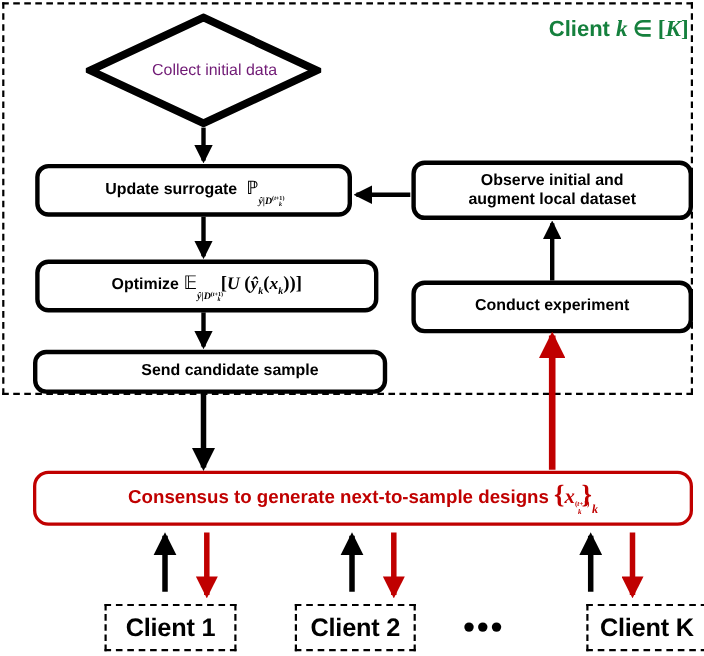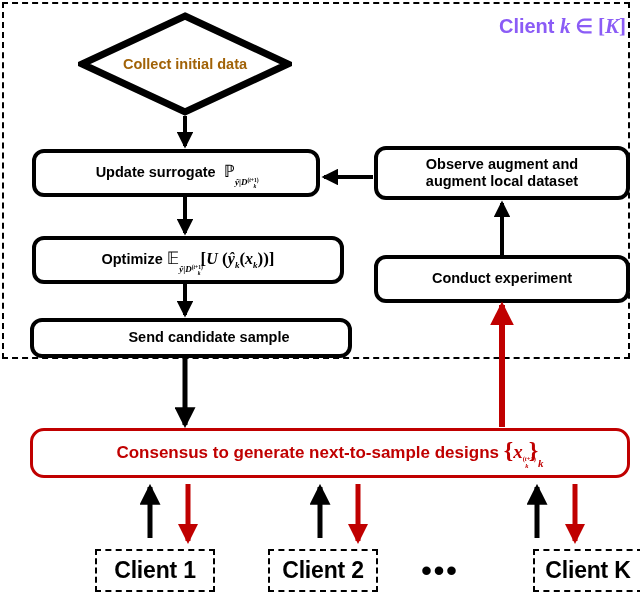--- a/index.html
+++ b/index.html
@@ -23,21 +23,21 @@
     width: 628px; height: 357px;
     border: 2.5px dashed #000;
     box-sizing: border-box;
   }
 
   #client-region-label {
     position: absolute;
     right: 14px; top: 14px;
     font-size: 20px;
     font-weight: 700;
-    color: #8b5cf6;
+    color: #15803d;
     white-space: nowrap;
   }
 
   
   .node {
     position: absolute;
     box-sizing: border-box;
     border: 4px solid #000;
     border-radius: 12px;
     background: #fff;
@@ -60,28 +60,28 @@
 
   
   #decision-wrap {
     position: absolute;
     left: 78px; top: 12px;
     width: 214px; height: 104px;
   }
   #decision-wrap svg { display: block; }
   #decision-label {
     position: absolute;
-    left: 0; top: 0;
+    left: 10px; top: 0;
     width: 214px; height: 104px;
     display: flex;
     align-items: center;
     justify-content: center;
     font-size: 14.5px;
-    font-weight: 700;
-    color: #a16207;
+    font-weight: 400;
+    color: #701a75;
     pointer-events: none;
   }
 
   
   #arrows {
     position: absolute;
     left: 0; top: 0;
     width: 640px; height: 596px;
     pointer-events: none;
   }
@@ -161,21 +161,21 @@
 
   <div class="node" id="node-optimize" style="left:32px; top:236px; width:312px; height:48px; font-size:14.5px;">
     <span class="nowrap"><span>Optimize</span><span>&nbsp;<span class="bbb" style="font-size:17px;">𝔼</span><span class="stack" style="top:5px;"><span class="mi">ŷ</span><span class="mup">|</span><span class="mi">D</span><span class="sup" style="vertical-align:0.5em;"><span class="mup">(</span><span class="mi">t</span><span class="mup">+1)</span></span><span class="sub" style="vertical-align:-0.45em;margin-left:-0.9em;"><span class="mi">k</span></span></span><span class="mup" style="font-size:17px;">[</span><span class="mi" style="font-size:16px;">U</span><span class="mup" style="font-size:17px;">&nbsp;(</span><span class="mi" style="font-size:16px;">ŷ</span><span class="sub"><span class="mi">k</span></span><span class="mup" style="font-size:17px;">(</span><span class="mi" style="font-size:16px;">x</span><span class="sub"><span class="mi">k</span></span><span class="mup" style="font-size:17px;">))]</span></span></span>
   </div>
 
   <div class="node" id="node-send" style="left:30px; top:318px; width:322px; height:40px; font-size:14.5px;padding-left:42px;">
     <span>Send candidate sample</span>
   </div>
 
   <div class="node" id="node-observe" style="left:374px; top:146px; width:256px; height:54px; font-size:14.5px; flex-direction:column;">
-    <span>Observe augment and</span>
+    <span>Observe initial and</span>
     <span>augment local dataset</span>
   </div>
 
   <div class="node" id="node-conduct" style="left:374px; top:255px; width:256px; height:48px; font-size:14.5px;">
     <span>Conduct experiment</span>
   </div>
 
   <div class="node red" id="node-consensus" style="left:30px; top:428px; width:600px; height:50px; font-size:17px;">
     <span class="nowrap"><span>Consensus to generate next-to-sample designs</span><span>&nbsp;<span class="mup" style="font-size:24px;">{</span><span class="mi" style="font-size:19px;">x</span><span class="stack" style="top:3px;"><span class="sup" style="vertical-align:0.55em;"><span class="mup">(</span><span class="mi">t</span><span class="mup">+1)</span></span><span class="sub" style="vertical-align:-0.5em;margin-left:-1.6em;"><span class="mi">k</span></span></span><span class="mup" style="font-size:24px;">}</span><span class="sub" style="font-size:11px;vertical-align:-0.9em;"><span class="mi">k</span></span></span></span>
   </div>

